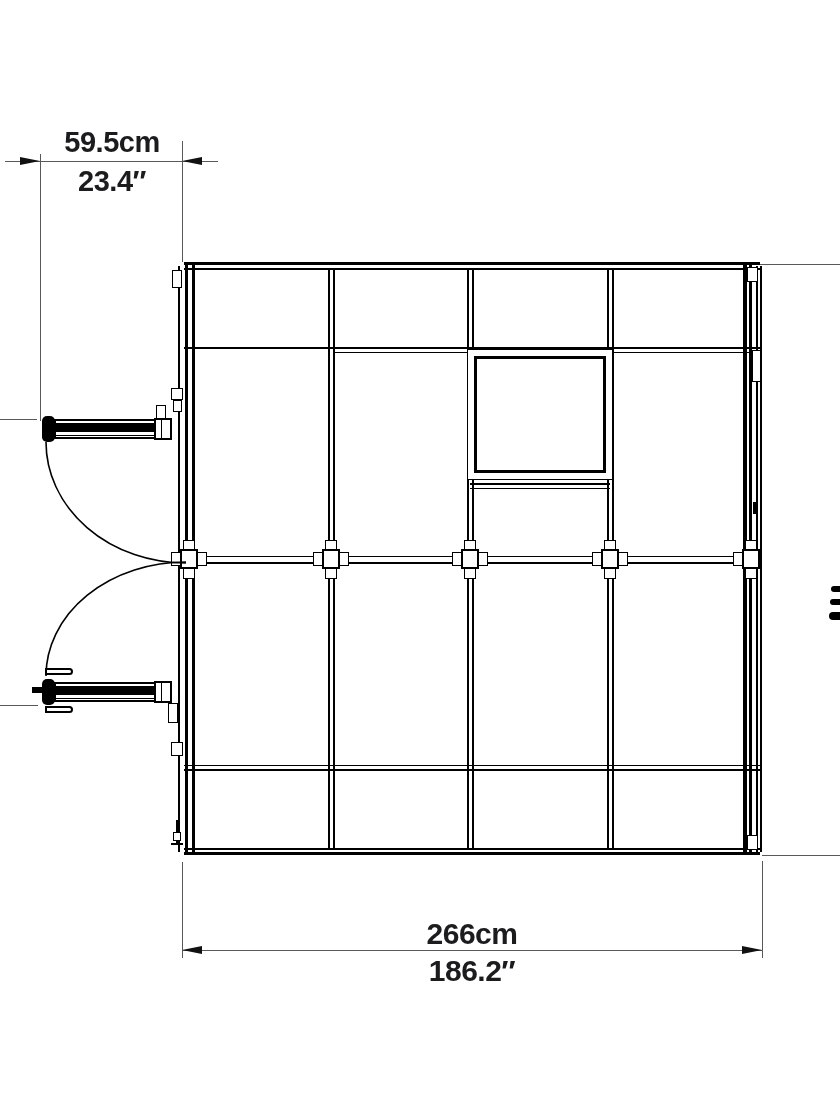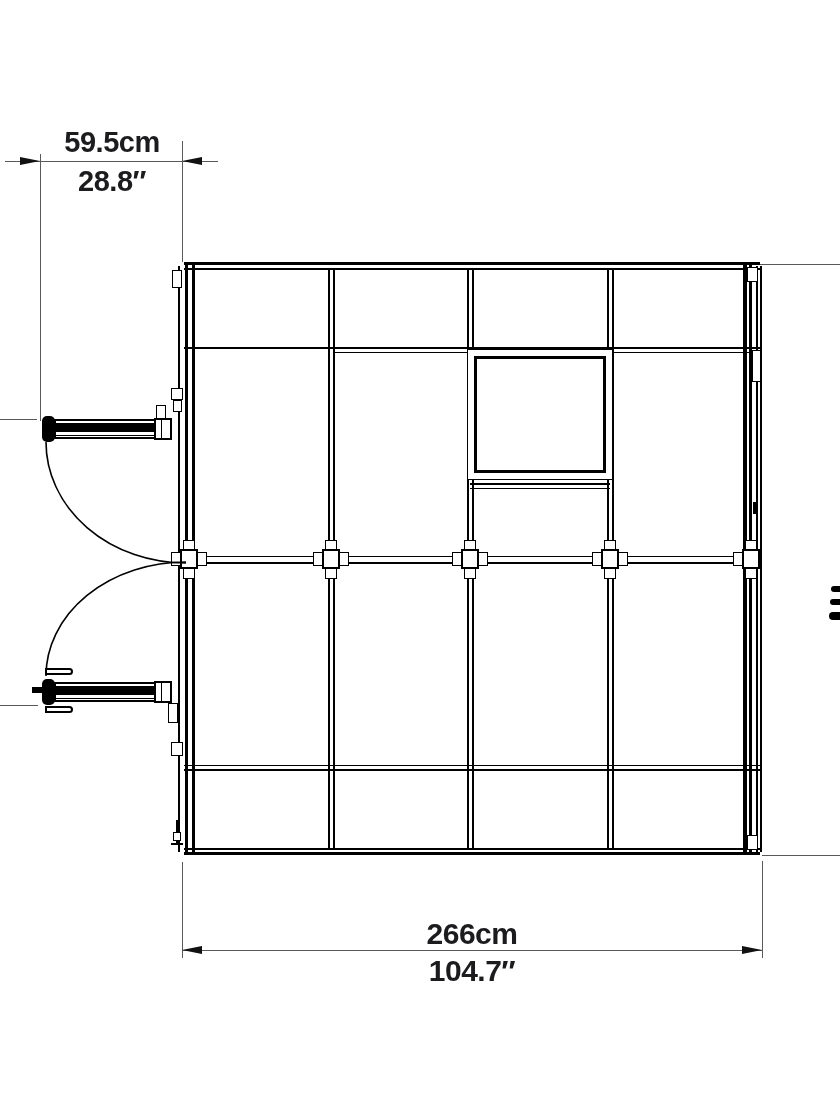--- a/index.html
+++ b/index.html
@@ -22,34 +22,34 @@
 
 <div id="canvas">
 
   <div>
     <div class="el g" style="left:5px;top:161px;width:213px;height:1px"></div>
     <div class="el g" style="left:40px;top:154px;width:1px;height:267px"></div>
     <div class="el g" style="left:182px;top:141px;width:1px;height:121px"></div>
     <div class="ar ar-r" style="left:20px;top:157px"></div>
     <div class="ar ar-l" style="left:182px;top:157px"></div>
     <div class="dt" style="left:28px;top:128px;width:168px">59.5cm</div>
-    <div class="dt" style="left:28px;top:167px;width:168px">28.8″</div>
+    <div class="dt" style="left:28px;top:167px;width:168px">23.4″</div>
   </div>
 
   <div class="el g" style="left:0;top:419px;width:37px;height:1px"></div>
   <div class="el g" style="left:0;top:705px;width:38px;height:1px"></div>
 
   <div>
     <div class="el g" style="left:182px;top:950px;width:580px;height:1px"></div>
     <div class="el g" style="left:182px;top:862px;width:1px;height:96px"></div>
     <div class="el g" style="left:762px;top:861px;width:1px;height:97px"></div>
     <div class="ar ar-l" style="left:182px;top:946px"></div>
     <div class="ar ar-r" style="left:742px;top:946px"></div>
     <div class="dt" style="left:182px;top:919px;width:580px;font-size:30px">266cm</div>
-    <div class="dt" style="left:182px;top:956px;width:580px;font-size:30px">104.7″</div>
+    <div class="dt" style="left:182px;top:956px;width:580px;font-size:30px">186.2″</div>
   </div>
 
   <div>
     <div class="el g" style="left:760px;top:264px;width:80px;height:1px"></div>
     <div class="el g" style="left:762px;top:855px;width:78px;height:1px"></div>
     <div class="el k" style="left:831px;top:586px;width:9px;height:6px;border-radius:3px 0 0 3px"></div>
     <div class="el k" style="left:830px;top:599px;width:10px;height:6px;border-radius:3px 0 0 3px"></div>
     <div class="el k" style="left:829px;top:612px;width:11px;height:8px;border-radius:4px 0 0 4px"></div>
   </div>
 

